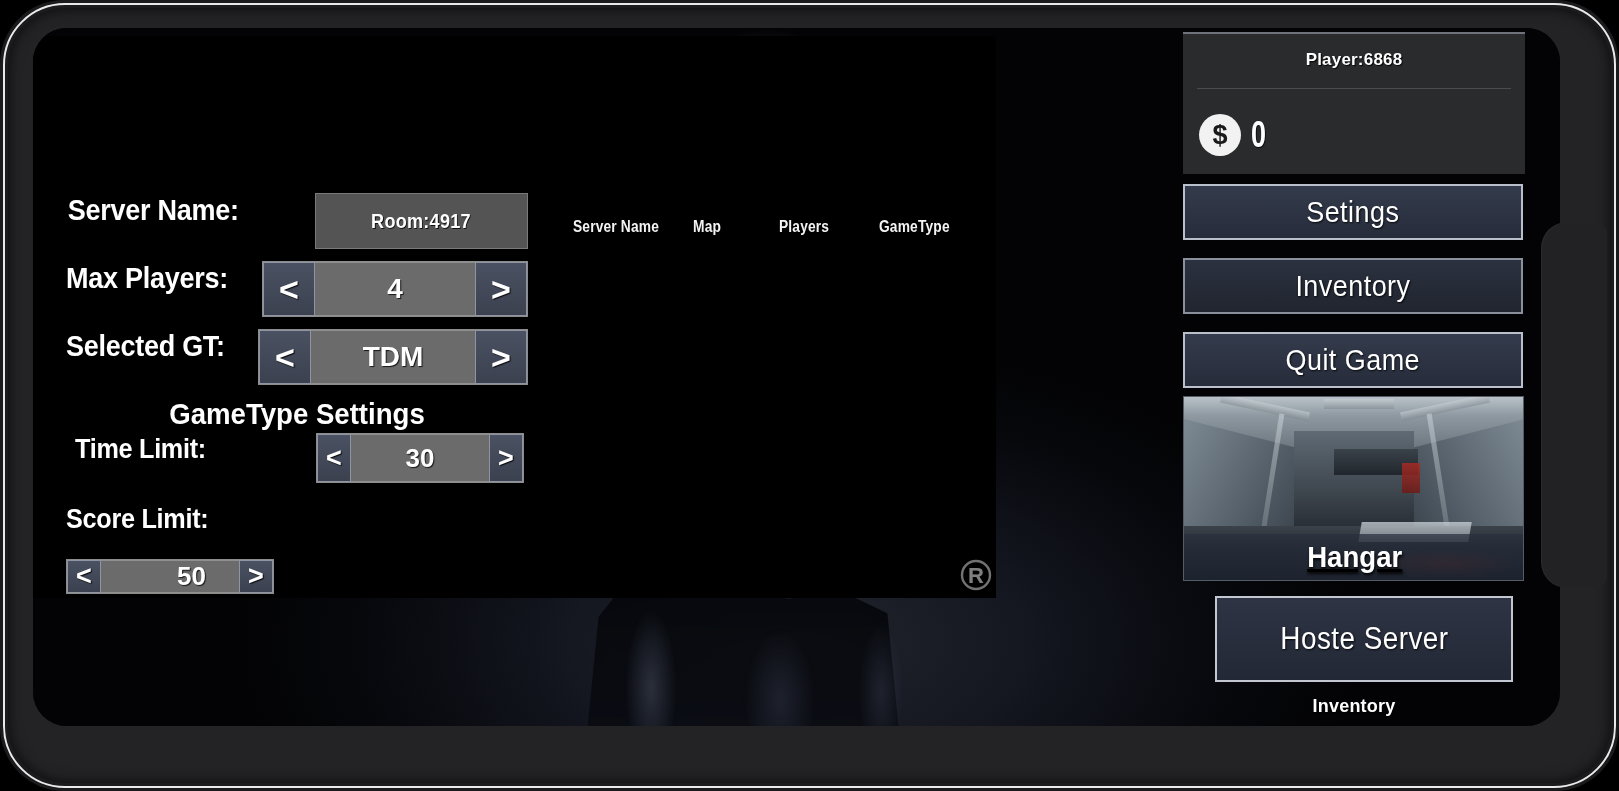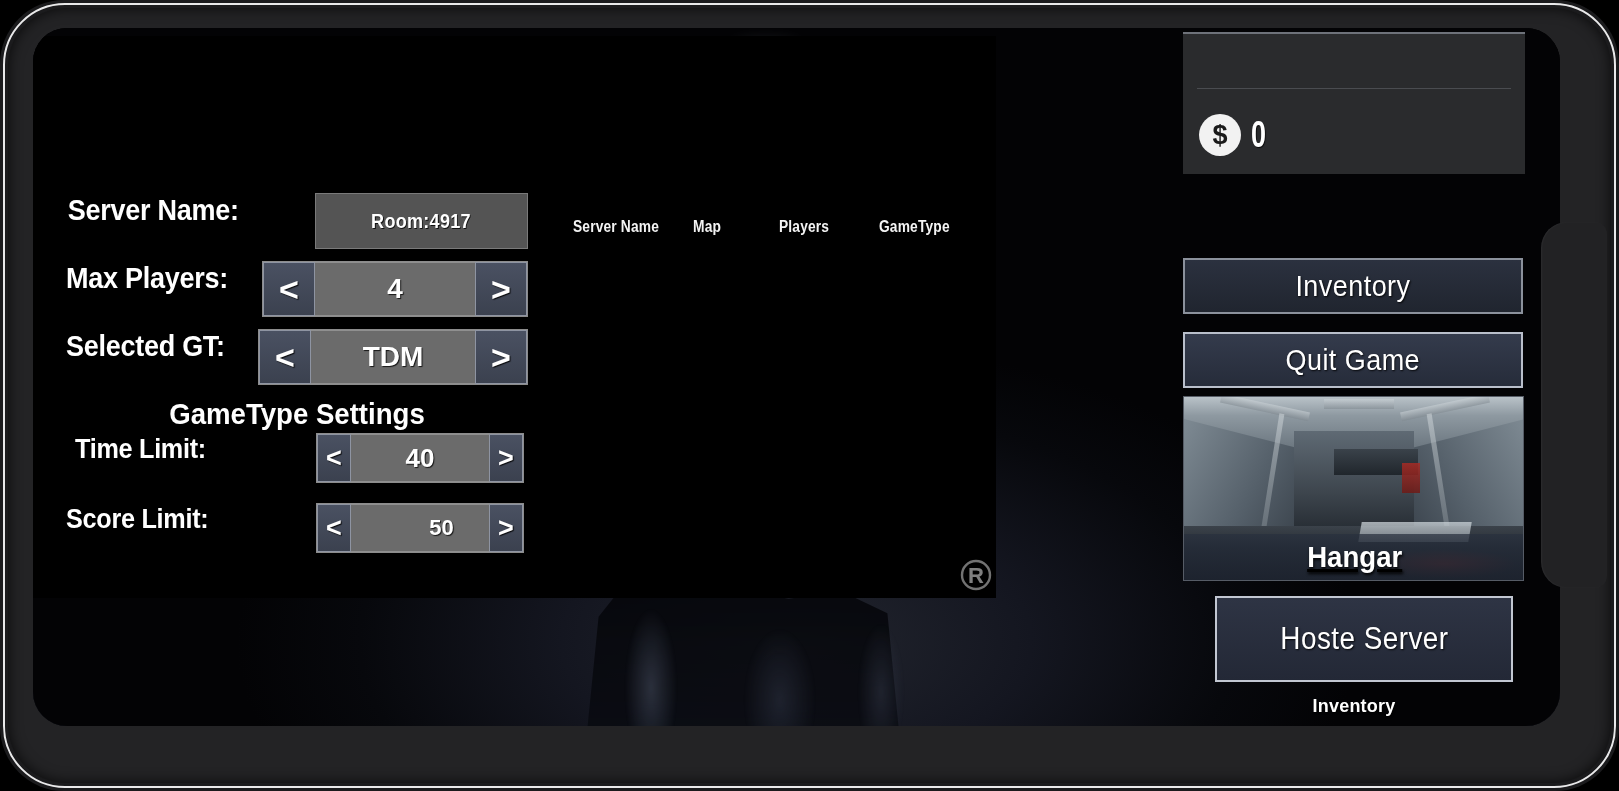--- a/index.html
+++ b/index.html
@@ -218,25 +218,25 @@
     transform:scaleX(.92); transform-origin:center center;
     text-shadow:1px 1px 0 #000;
   }
 
   #row-time-limit { top:240px; height:54px; }
   #row-time-limit .row-label { width:226px; padding-left:10px; font-size:28px; }
   #row-time-limit .stepper { width:208px; height:50px; }
   #row-time-limit .arrow-btn { width:34px; font-size:27px; }
   #row-time-limit .stepper-value { font-size:26px; }
 
-  #row-score-limit { top:310px; height:54px; }
+  #row-score-limit { top:310px; height:54px;flex-direction:column; }
   #row-score-limit .row-label { width:226px; padding-left:0px; font-size:28px; }
   #row-score-limit .stepper { width:208px; height:50px; }
   #row-score-limit .arrow-btn { width:34px; font-size:27px; }
-  #row-score-limit .stepper-value { font-size:22px;padding-left:43px; }
+  #row-score-limit .stepper-value { font-size:26px;padding-left:43px; }
 
   #ready-button {
     position:absolute; left:0px; top:368px; width:462px; height:58px;
     background:linear-gradient(180deg,#3a4152 0%,#2d3341 100%);
     border:2px solid #cfd4de;
     display:flex; align-items:center; justify-content:center;
     cursor:pointer;
   }
   #ready-label {
     color:#ffffff; font-size:30px; font-weight:700;
@@ -464,46 +464,50 @@
           <div class="arrow-btn">&gt;</div>
         </div>
       </div>
 
       <div id="gametype-settings-title">GameType Settings</div>
 
       <div class="row" id="row-time-limit">
         <div class="row-label">Time Limit:</div>
         <div class="stepper">
           <div class="arrow-btn">&lt;</div>
-          <div class="stepper-value">40</div>
+          <div class="stepper-value">30</div>
           <div class="arrow-btn">&gt;</div>
         </div>
       </div>
 
       <div class="row" id="row-score-limit">
         <div class="row-label">Score Limit:</div>
         <div class="stepper">
           <div class="arrow-btn">&lt;</div>
           <div class="stepper-value">50</div>
           <div class="arrow-btn">&gt;</div>
         </div>
       </div>
 
     </div>
 
     <div id="right-panel">
 
       <div id="player-box">
+        <div id="player-name">Player:6868</div>
         <div id="player-divider"></div>
         <div id="currency-row">
           <div id="coin-icon">$</div>
           <div id="currency-value">0</div>
         </div>
       </div>
 
+      <div class="menu-button" id="btn-settings">
+        <span class="mb-label">Setings</span>
+      </div>
       <div class="menu-button" id="btn-inventory">
         <span class="mb-label">Inventory</span>
       </div>
       <div class="menu-button" id="btn-quit-game">
         <span class="mb-label">Quit Game</span>
       </div>
 
       <div id="map-card">
         <div id="map-thumb">
           <div class="beam" id="hangar-skylight-a"></div>

